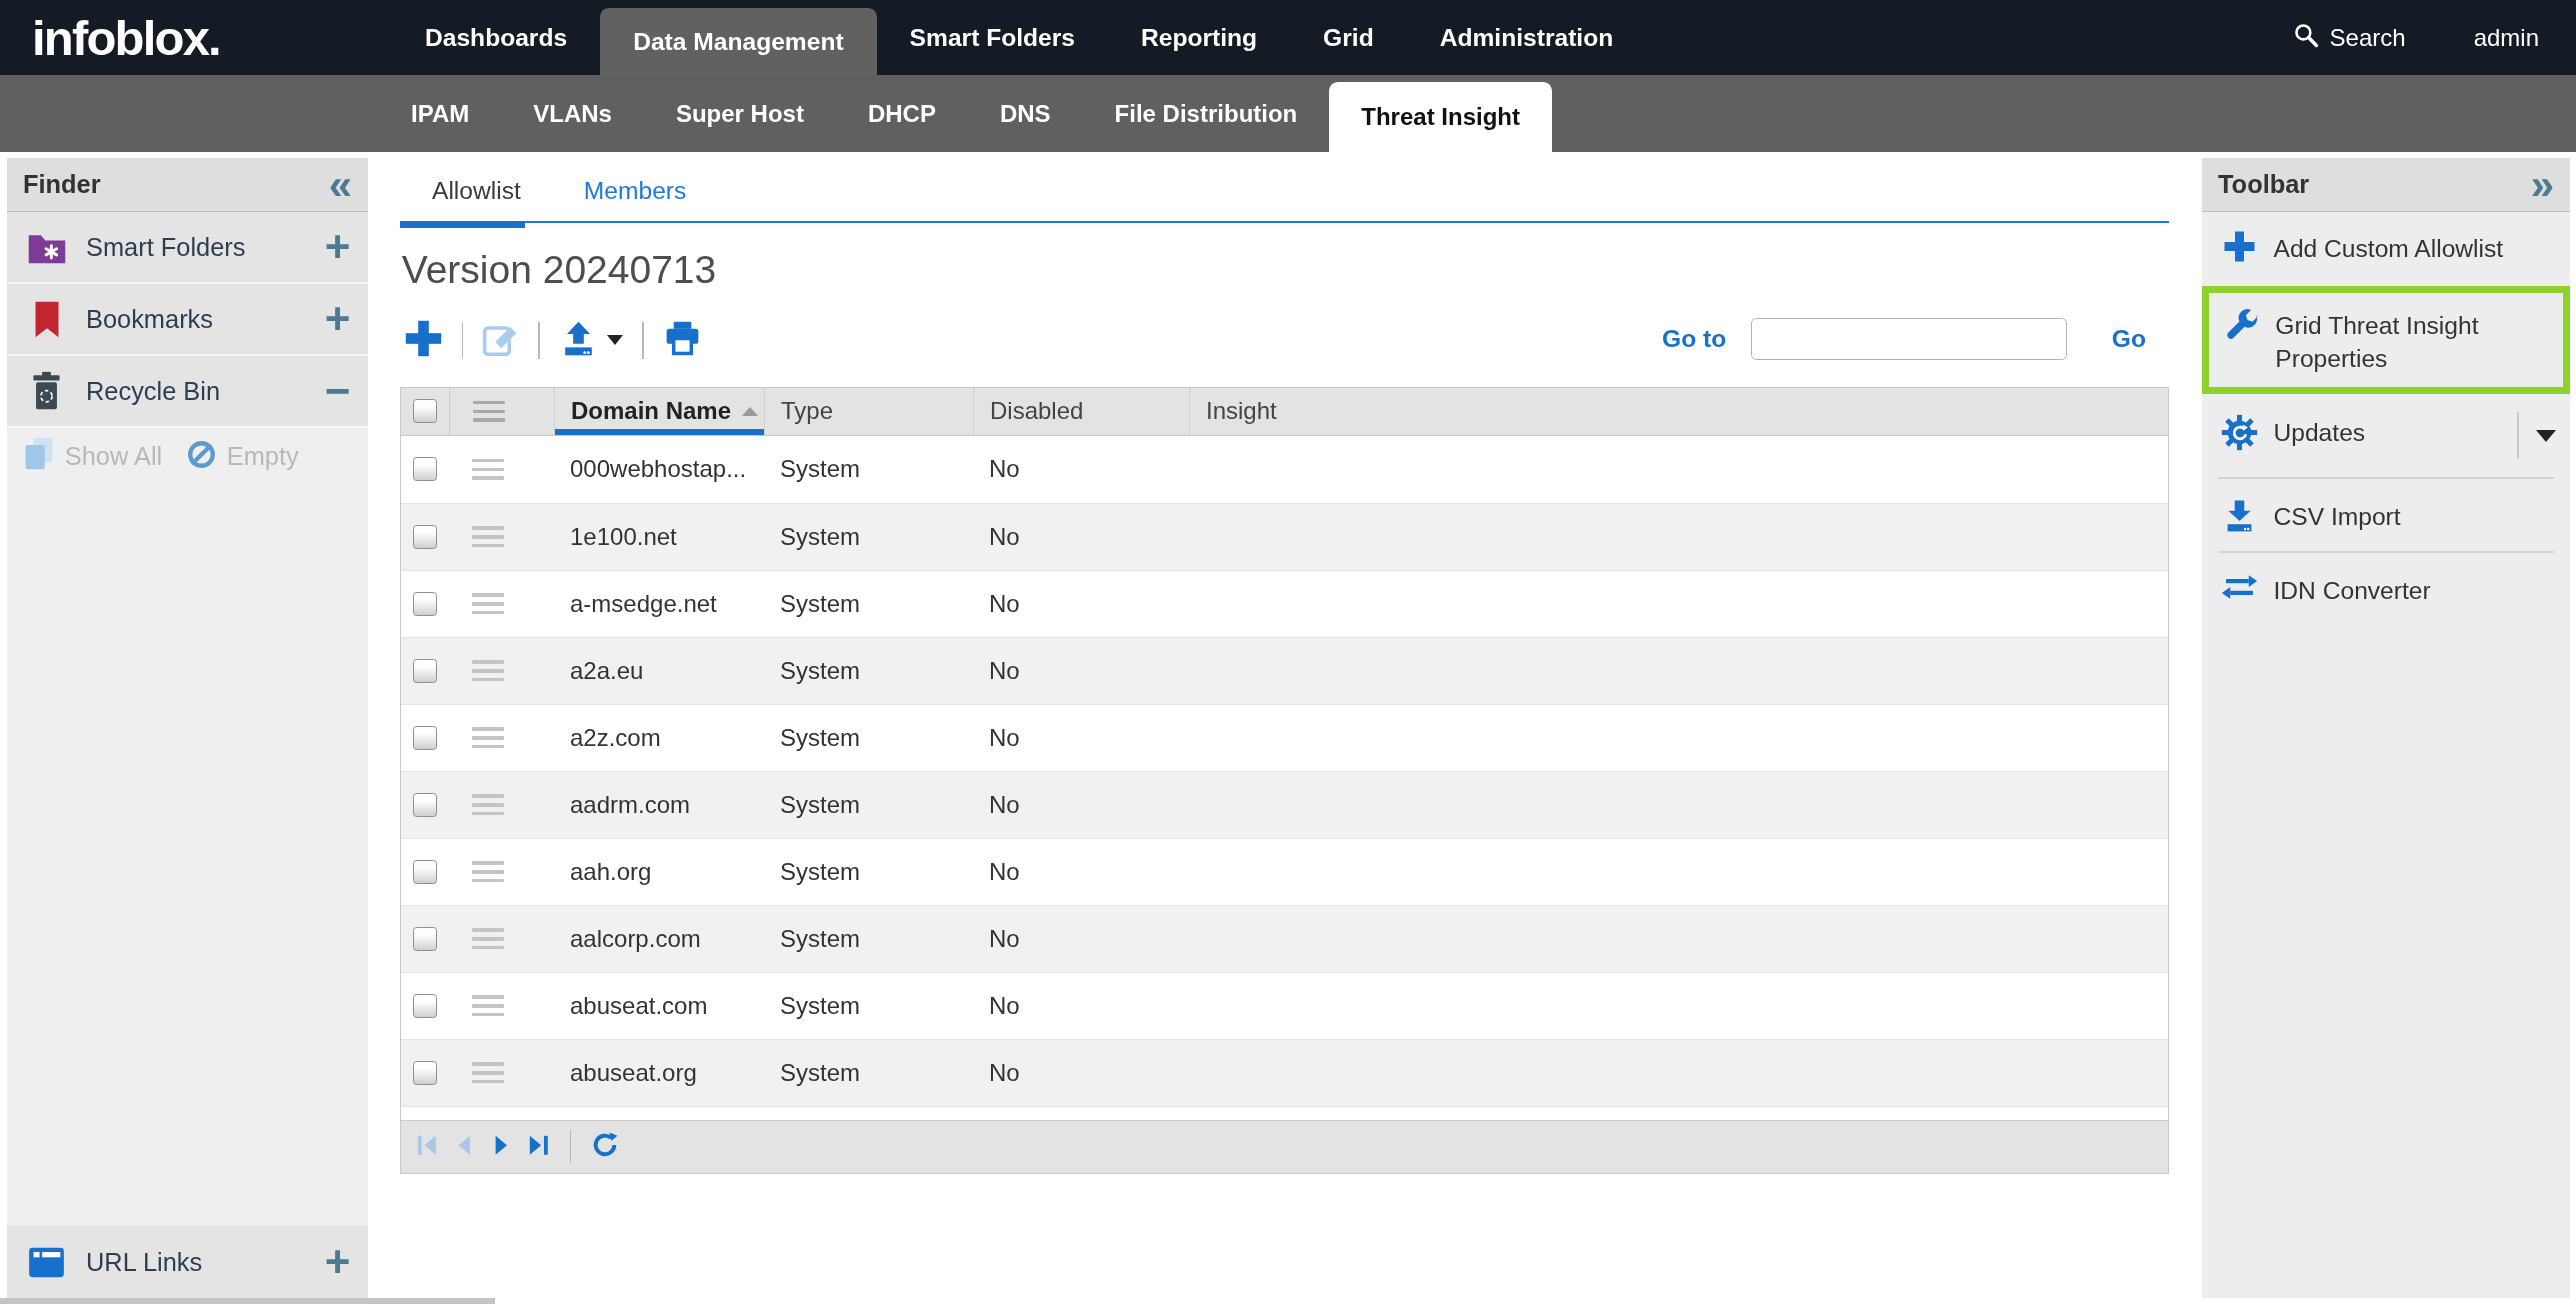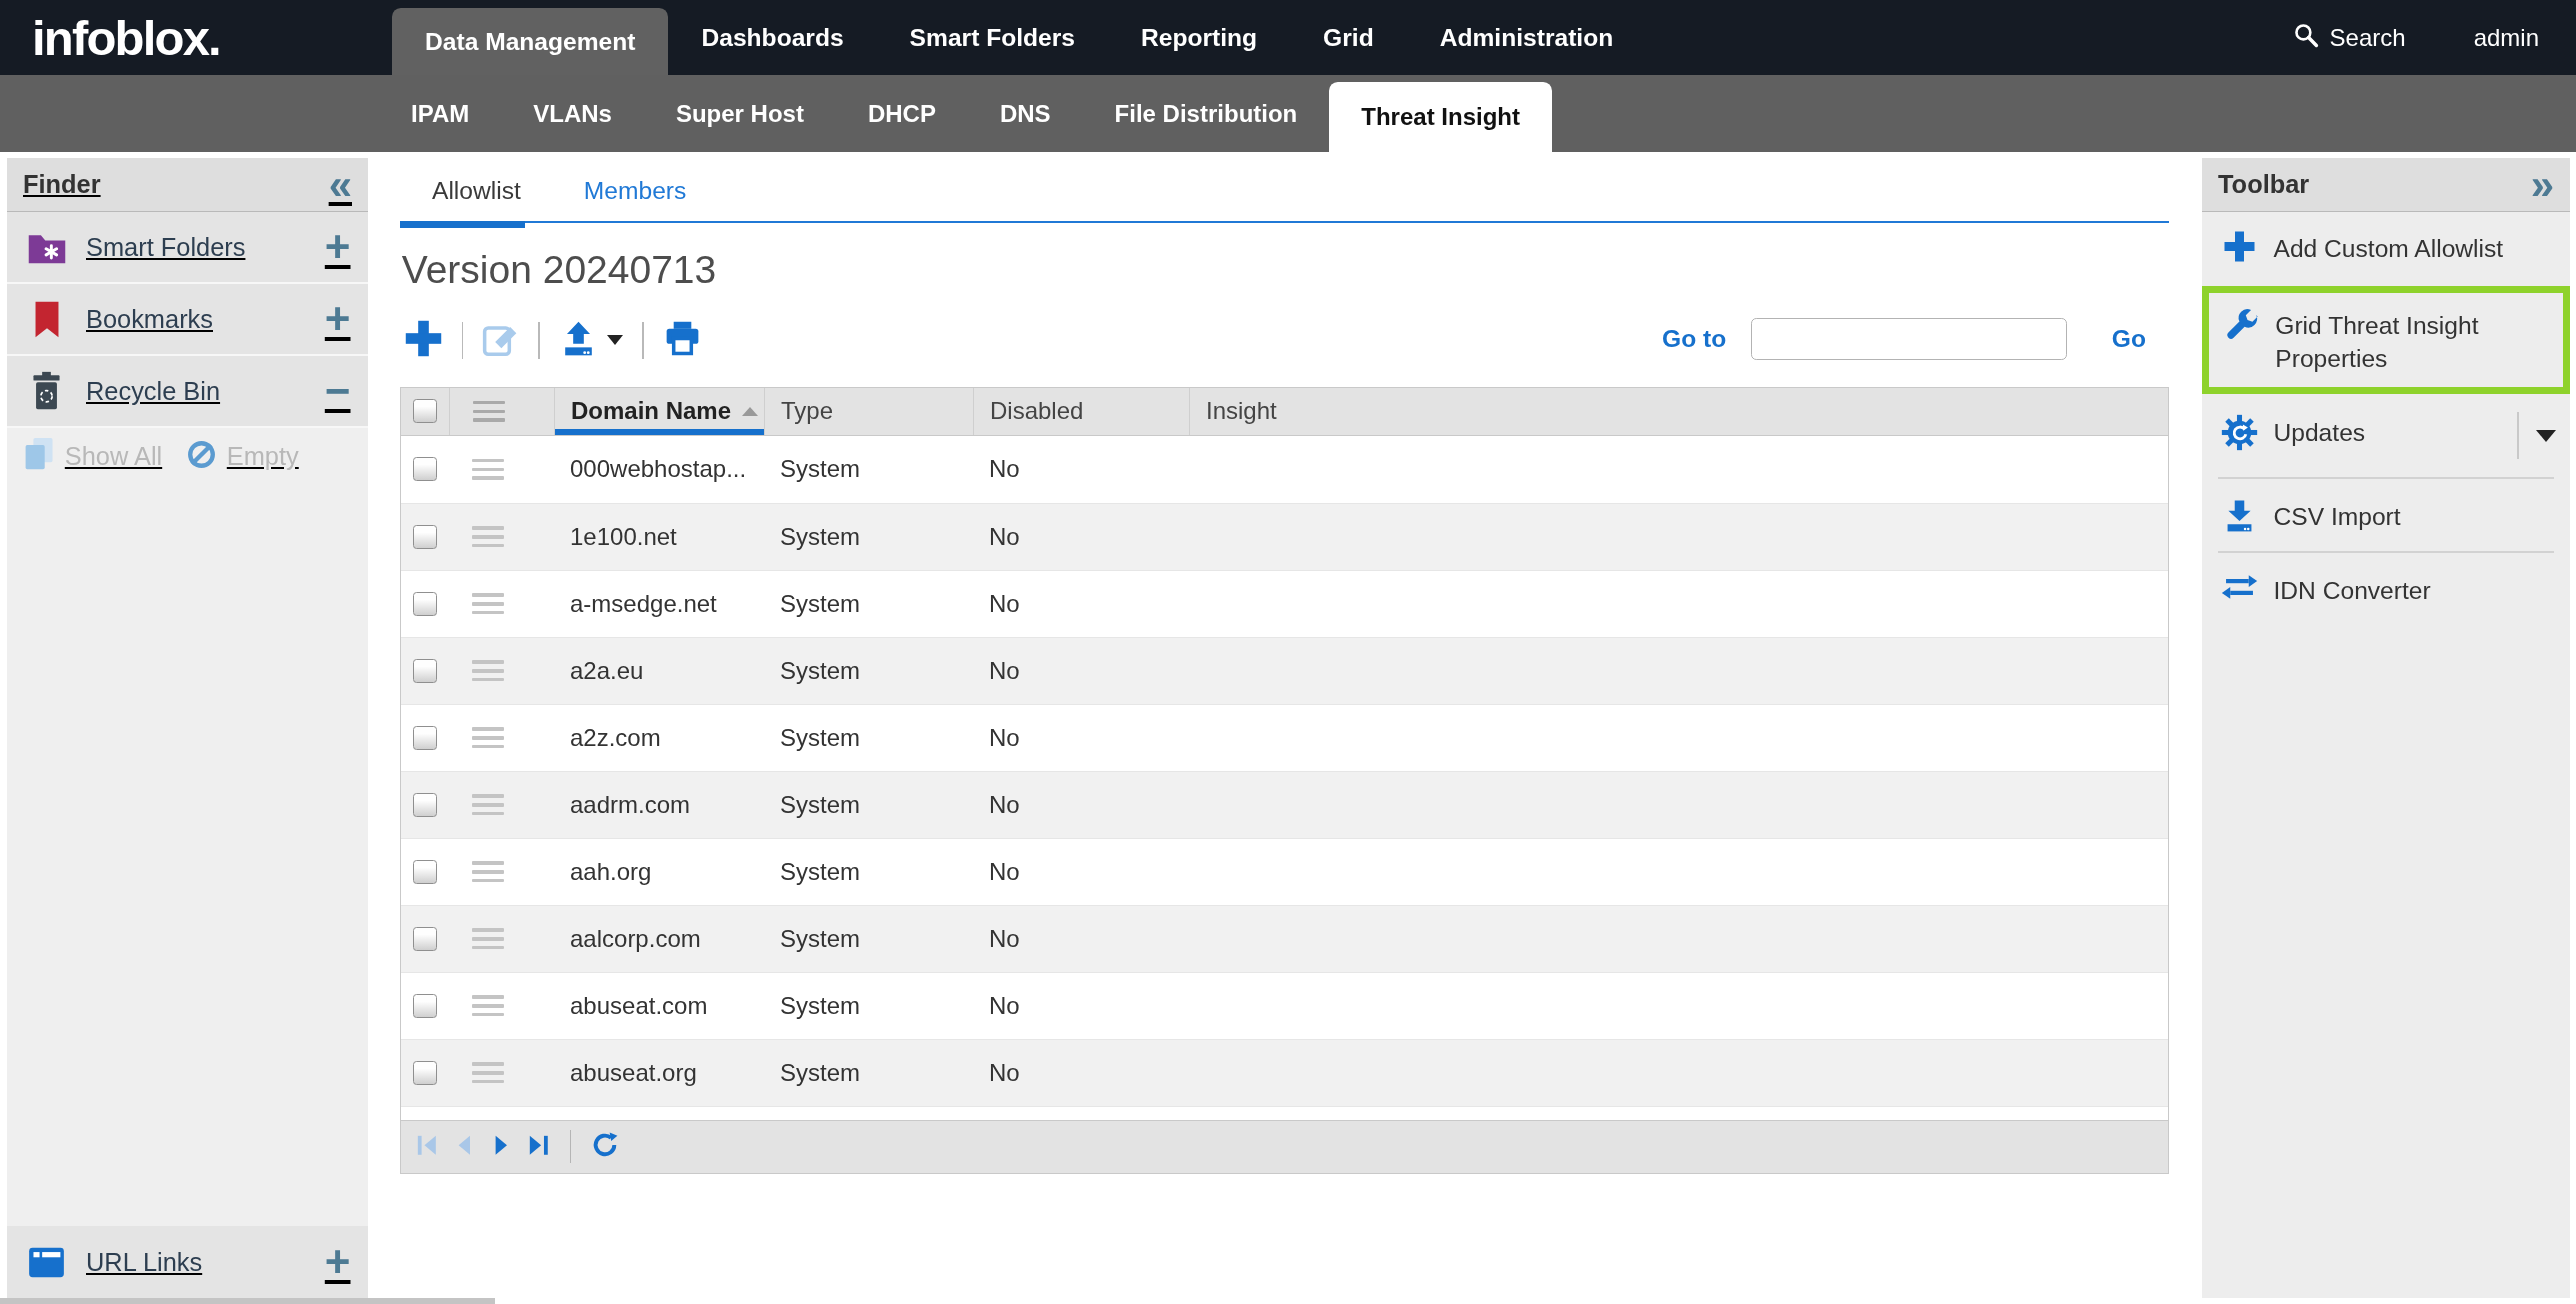--- a/index.html
+++ b/index.html
@@ -16,21 +16,21 @@
   .search-wrap { display:flex; align-items:center; gap:10.5px; }
   .user-name { margin-left:68px; }
 
   
   .subnav { position:absolute; top:75px; left:0; width:100%; height:77px; background:#606060; display:flex; align-items:stretch; padding-left:379px; }
   .subnav-item { display:flex; align-items:center; padding:0 32px; color:#fff; font-size:24px; font-weight:bold; }
   .subnav-item.active { background:#fff; color:#111; border-radius:8.8px 8.8px 0 0; align-self:flex-end; height:70px; }
 
   
   .panel { position:absolute; top:158px; background:#ededed; display:flex; flex-direction:column; }
-  .sidebar { left:7px; width:361px; height:1140px;text-decoration:underline; }
+  .sidebar { left:7px; width:361px; height:1140px; }
   .toolbarpanel { left:2202px; width:368px; height:1140px; }
   .panel-header { height:54px; background:#dedede; border-bottom:1.8px solid #b9b9b9; display:flex; align-items:center; justify-content:space-between; padding:0 16px; font-size:25.4px; font-weight:bold; color:#333; flex:none; }
   .chevrons { font-size:42px; color:#4d7a93; font-weight:bold; line-height:35px; }
   .finder-row { height:72px; background:#e4e4e4; border-bottom:2.6px solid #f7f7f7; display:flex; align-items:center; padding:0 17.5px; flex:none; }
   .finder-icon { width:44px; display:flex; justify-content:center; }
   .finder-label { font-size:25.4px; color:#2d3e50; margin-left:17.5px; }
   .row-action { margin-left:auto; font-size:44px; font-weight:bold; color:#4d7a93; line-height:26px; }
   .recycle-sub { height:56px; background:#efefef; display:flex; align-items:center; padding:0 16px; gap:10.5px; flex:none; }
   .sub-item { display:flex; align-items:center; gap:8.8px; }
   .sub-label { color:#b8b8b8; font-size:25.4px; }
@@ -101,22 +101,22 @@
   .bars.dark span { background:#a9a9a9; }
 </style>
 </head>
 <body>
 
 <div id="app">
 
   <div class="topnav">
     <div class="logo">infoblox.</div>
     <div class="topnav-items">
+      <div class="topnav-item">Dashboards</div>
       <div class="topnav-item active">Data Management</div>
-      <div class="topnav-item">Dashboards</div>
       <div class="topnav-item">Smart Folders</div>
       <div class="topnav-item">Reporting</div>
       <div class="topnav-item">Grid</div>
       <div class="topnav-item">Administration</div>
     </div>
     <div class="topnav-right">
       <div class="search-wrap">
         <span>
           <svg width="26" height="26" viewBox="0 0 30 30">
               <circle cx="12" cy="12" r="8" fill="none" stroke="#fff" stroke-width="3"></circle>

